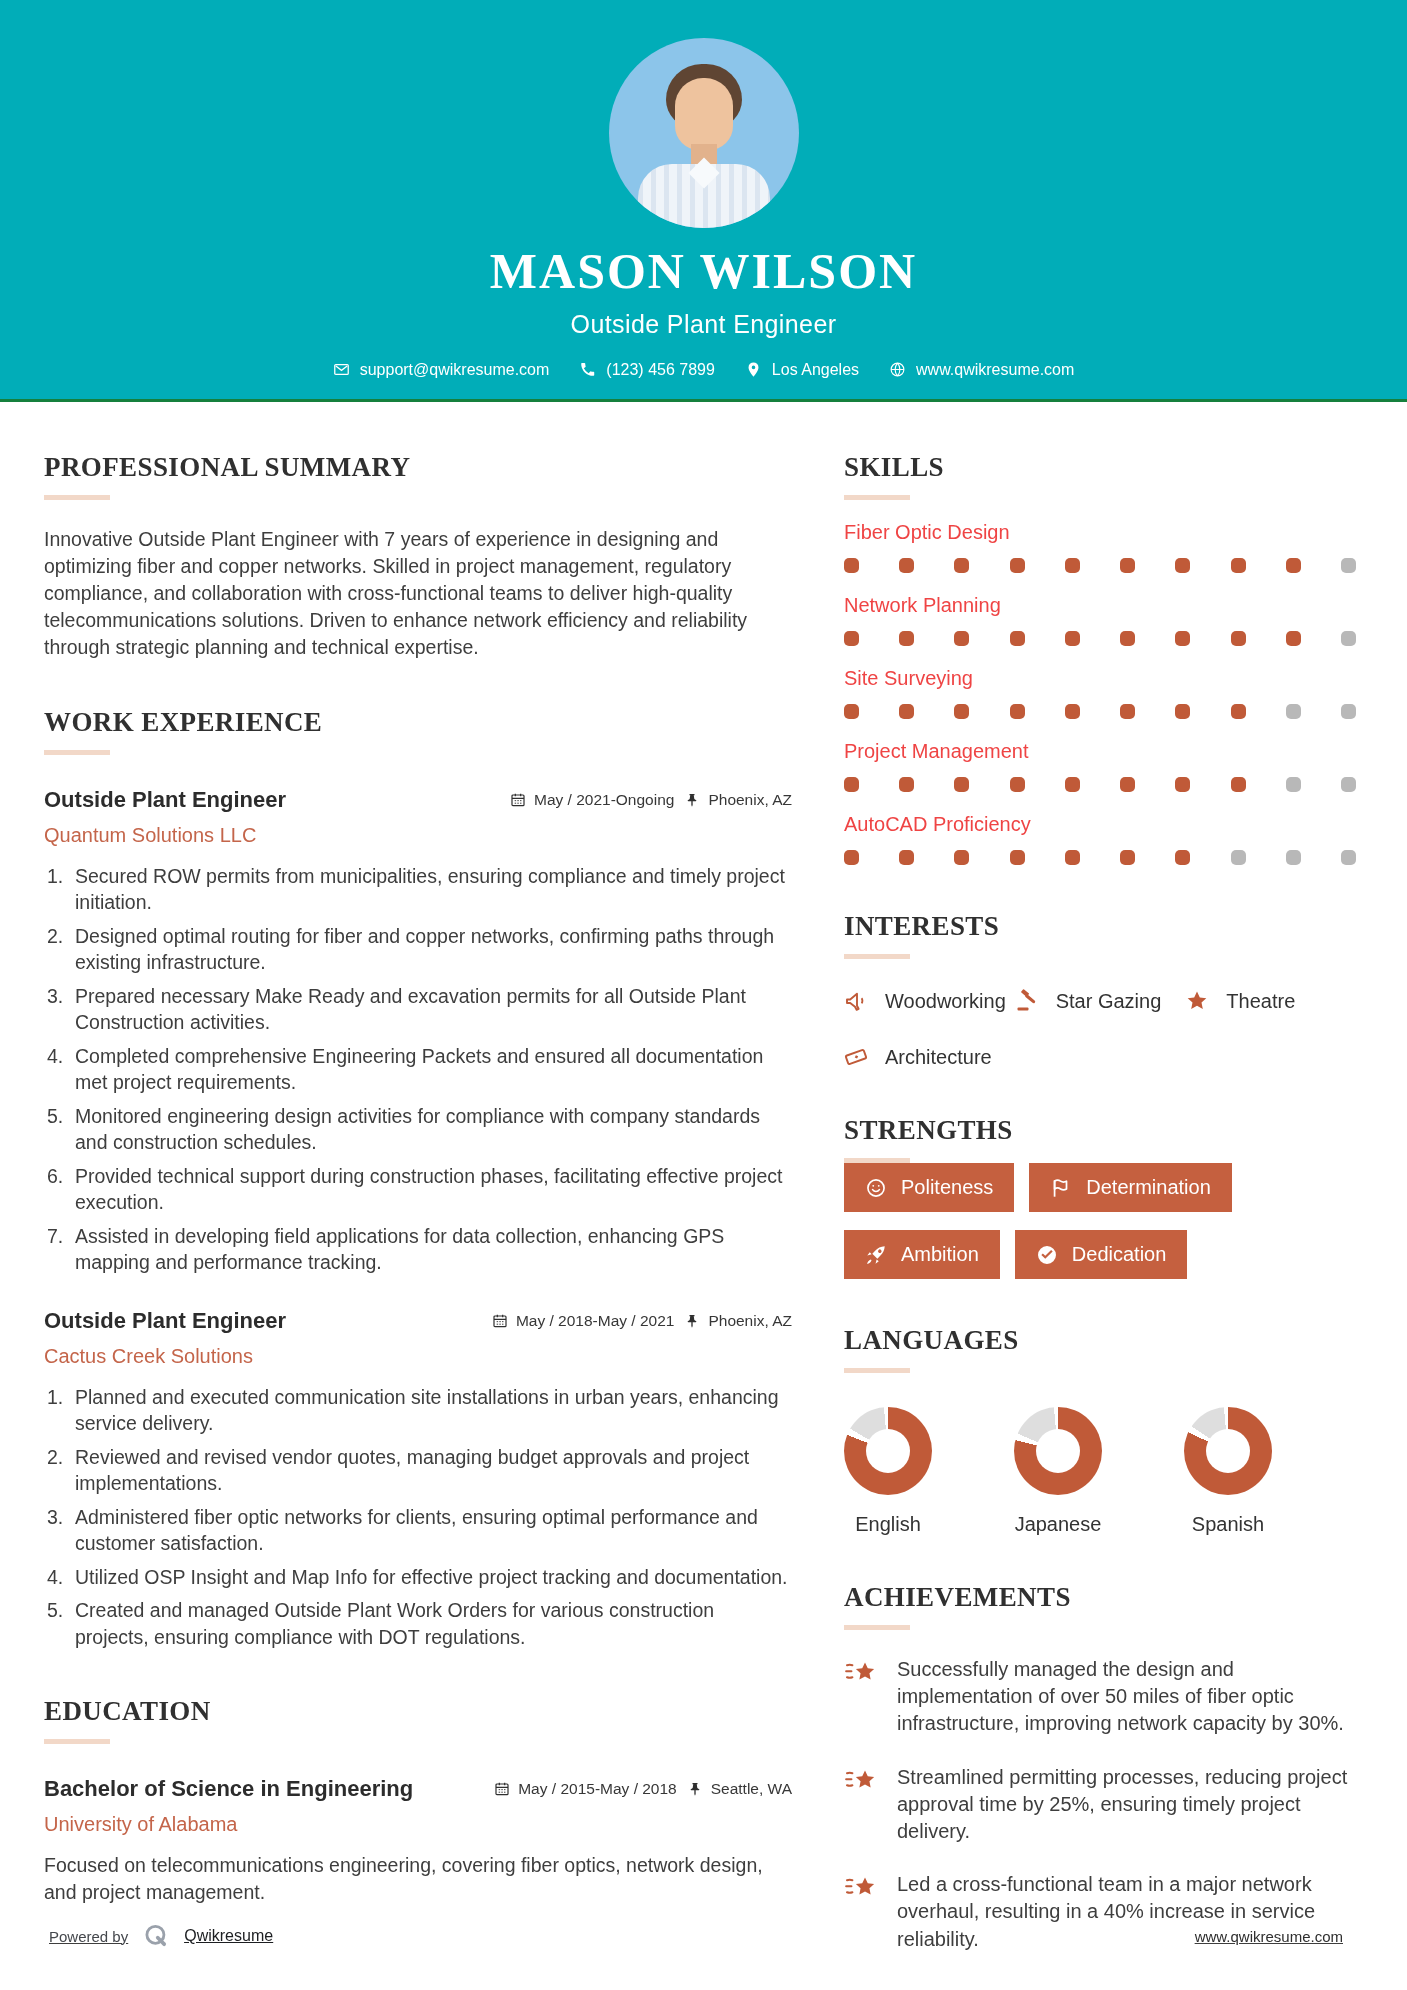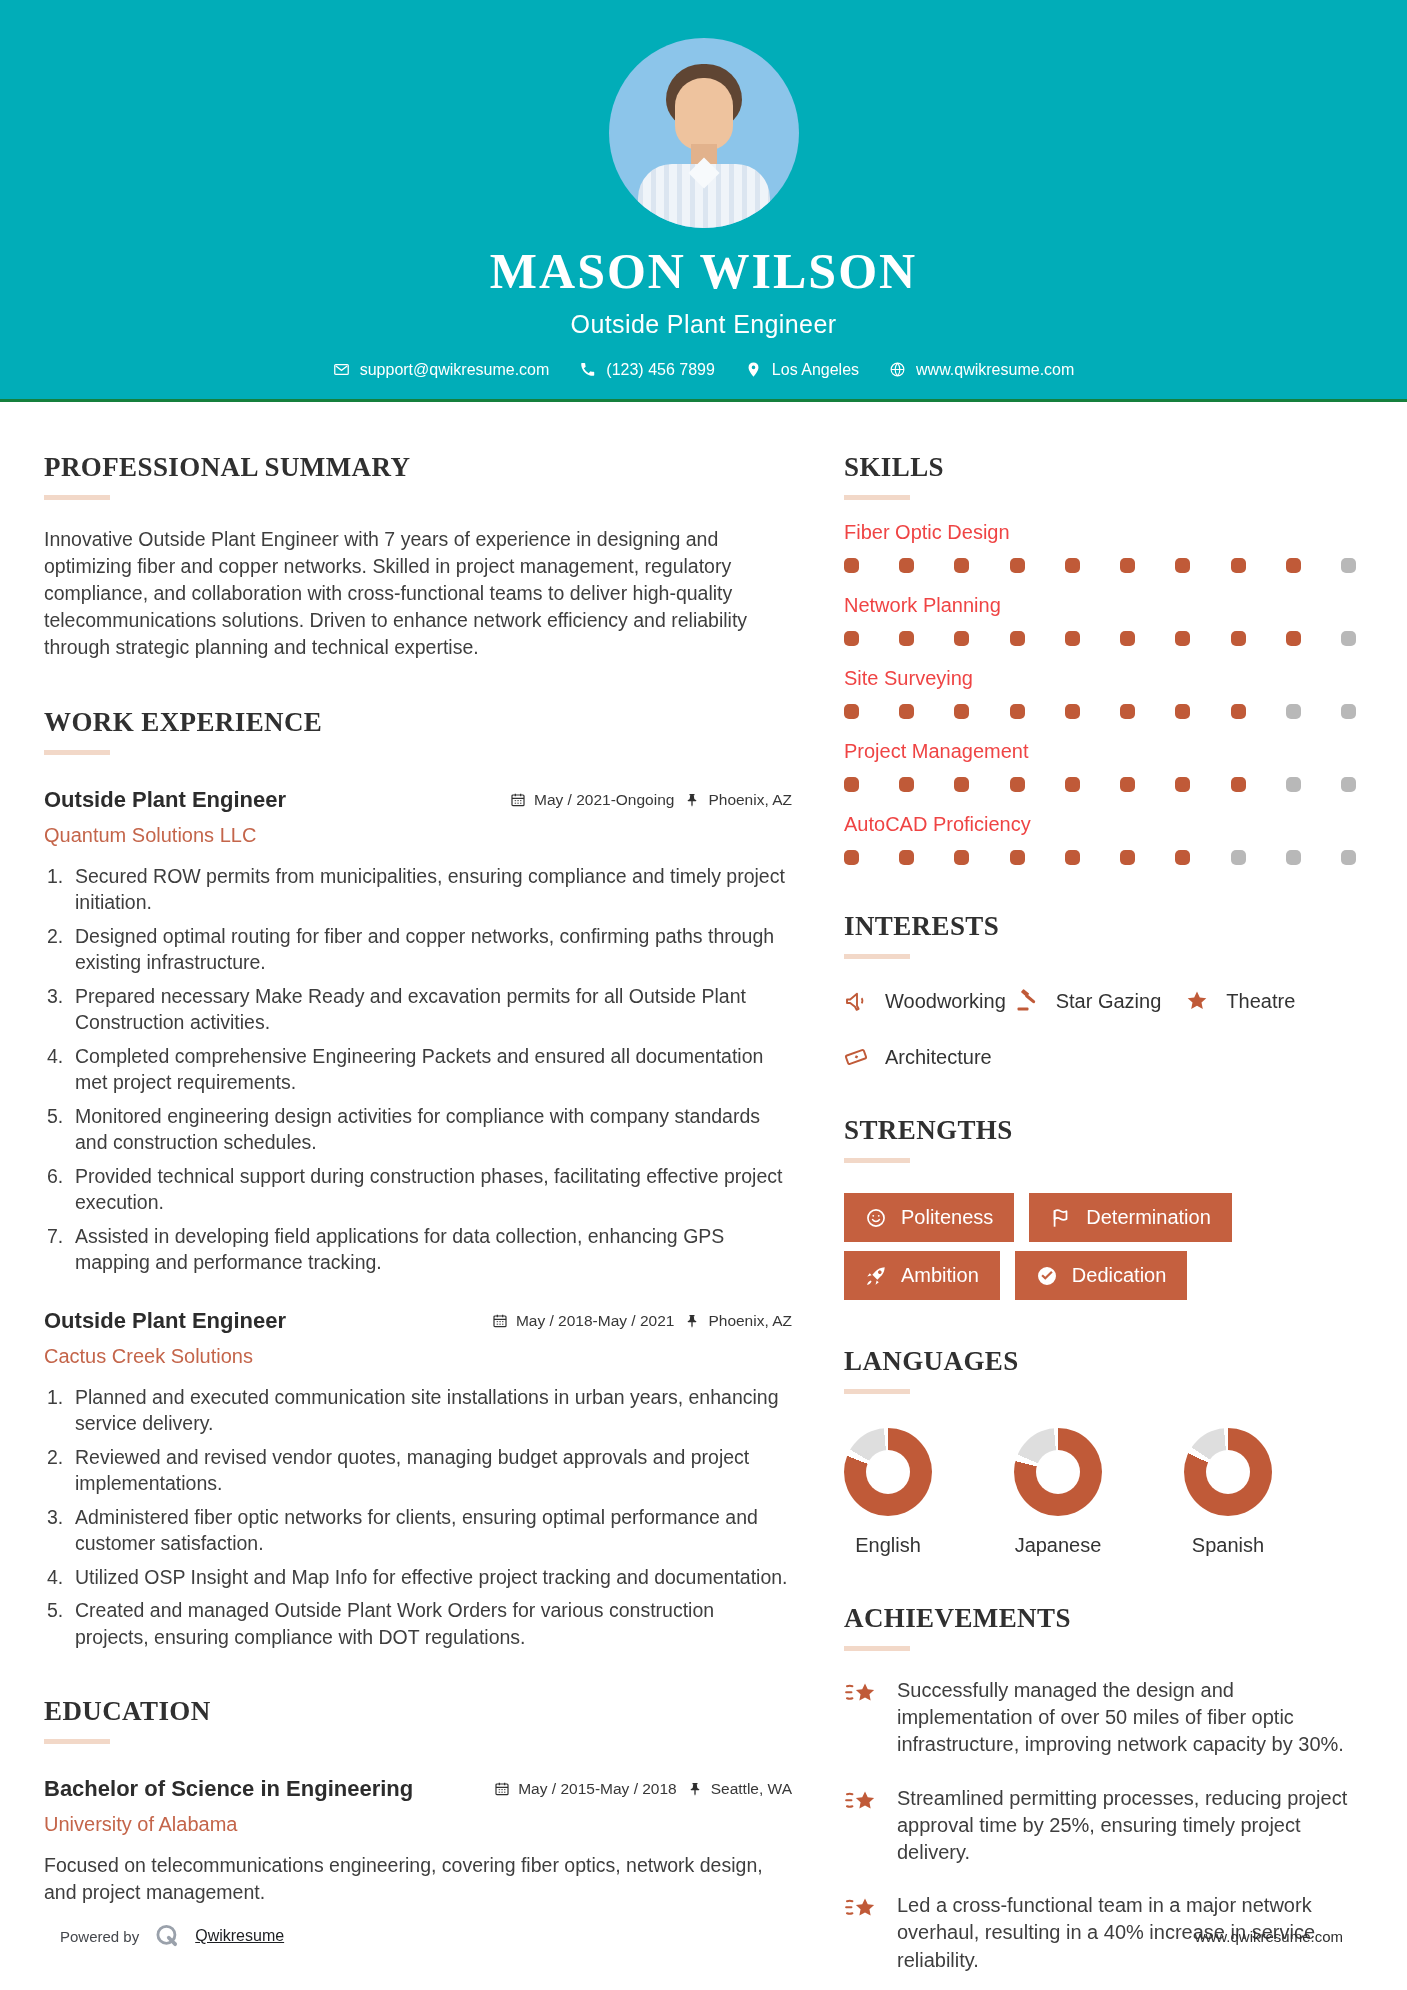--- a/index.html
+++ b/index.html
@@ -58,37 +58,37 @@
   .skill-name{font-size:20px;color:#ef4444;}
   .dots{display:flex;justify-content:space-between;margin-top:14px;}
   .dot{width:15px;height:15px;border-radius:5px;background:#b8b8b8;}
   .dot.filled{background:var(--accent-orange);}
 
   .interests-grid{display:grid;grid-template-columns:1fr 1fr 1fr;row-gap:32px;margin-top:30px;}
   .interest{display:flex;align-items:center;gap:17px;font-size:20px;color:#333;}
   .iicon{width:24px;height:24px;color:var(--accent-orange);flex-shrink:0;}
   .iicon svg{width:100%;height:100%;}
 
-  .badges{display:flex;flex-wrap:wrap;gap:9px 15px;margin-top:30px;}
+  .badges{display:flex;flex-wrap:wrap;gap:18px 15px;}
   .badge{display:inline-flex;align-items:center;gap:14px;background:var(--badge-orange);color:#fff;font-size:20px;padding:13px 21px;}
   .bicon{width:22px;height:22px;color:#fff;flex-shrink:0;}
   .bicon svg{width:100%;height:100%;}
 
   .langs{display:flex;gap:82px;margin-top:34px;}
   .lang{display:flex;flex-direction:column;align-items:center;gap:18px;}
   .donut{width:88px;height:88px;border-radius:50%;position:relative;}
   .donut::after{content:"";position:absolute;inset:22px;background:#fff;border-radius:50%;}
   .lang-label{font-size:20px;color:#333;}
 
   .ach{display:flex;gap:17px;margin-top:26px;font-size:20px;line-height:1.36;color:#3e3e3e;}
   .aicon{width:36px;height:30px;color:var(--accent-orange);flex-shrink:0;margin-top:2px;}
   .aicon svg{width:100%;height:100%;}
 
   
-  .footer{position:absolute;left:60px;right:64px;bottom:40px;display:flex;justify-content:space-between;align-items:center;}
+  .footer{position:absolute;left:49px;right:64px;bottom:40px;display:flex;justify-content:space-between;align-items:center;text-decoration:underline;}
   .footer-left{display:flex;align-items:center;gap:14px;font-size:15px;color:#44474c;}
   .qlogo{width:28px;height:28px;}
   .qlogo svg{width:100%;height:100%;}
   .brand{font-size:16px;color:#1c1e21;text-decoration:underline;cursor:pointer;}
   .footer-right{font-size:15px;color:#2e2e2e;}
 </style>
 </head>
 <body>
 
 <div class="header">

